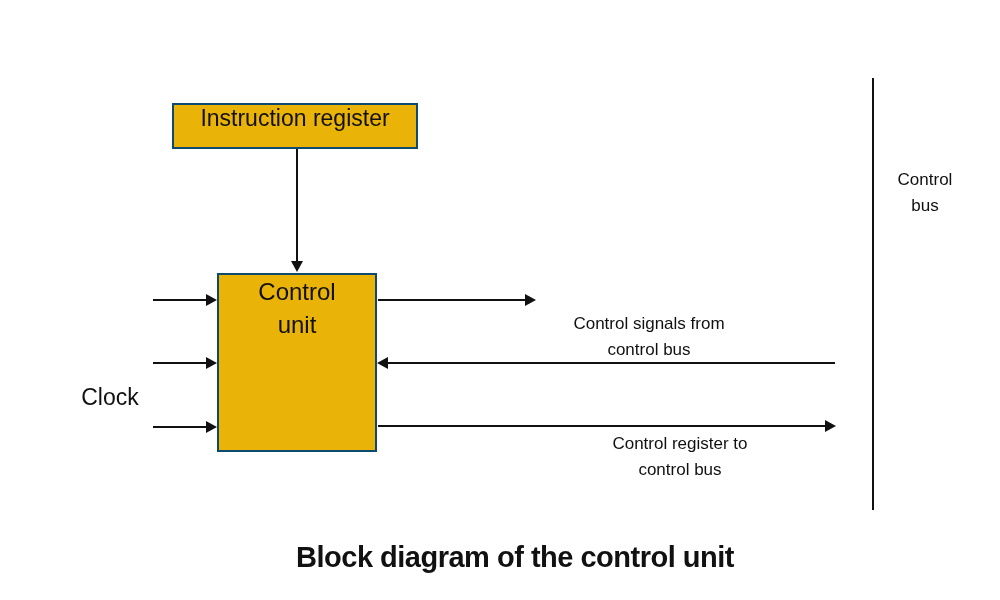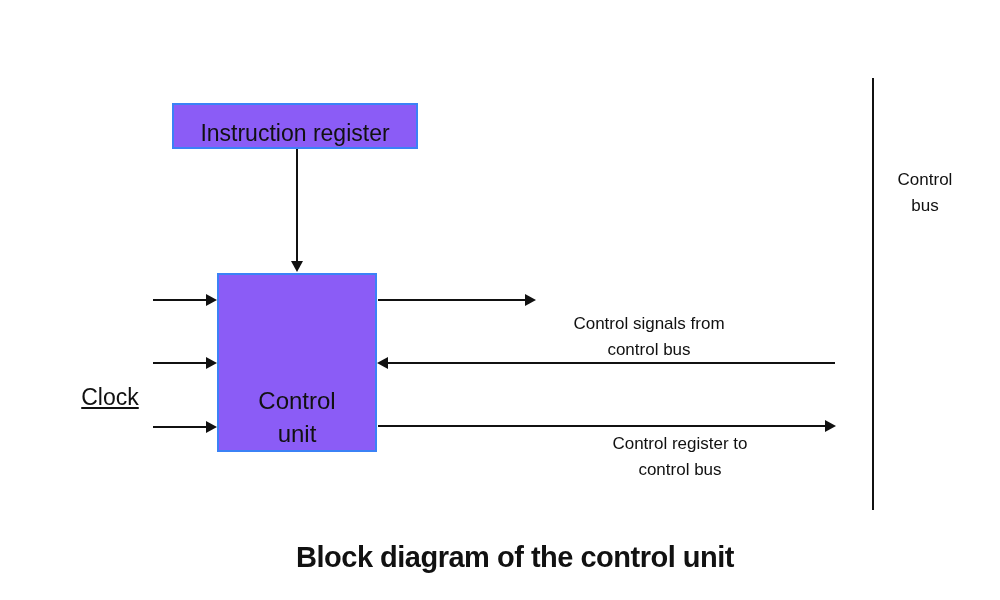--- a/index.html
+++ b/index.html
@@ -11,24 +11,24 @@
   }
   .canvas {
     position: relative;
     width: 1000px;
     height: 600px;
     background: #ffffff;
     overflow: hidden;
   }
   .box {
     position: absolute;
-    border: 2px solid #3b82f6;
-    background: #8b5cf6;
+    border: 2px solid #0c4a6e;
+    background: #eab308;
     display: flex;
-    align-items: flex-end;
+    align-items: flex-start;
     justify-content: center;
     text-align: center;
     box-sizing: border-box;
   }
   .box-ir {
     left: 172px; top: 103px; width: 246px; height: 46px;
     font-size: 23px;
   }
   .box-cu {
     left: 217px; top: 273px; width: 160px; height: 179px;
@@ -107,21 +107,21 @@
 
   <div class="hline" style="left:153px; top:299px; width:54px;"></div>
   <div class="arrow-right" style="left:206px; top:294px;"></div>
 
   <div class="hline" style="left:153px; top:362px; width:54px;"></div>
   <div class="arrow-right" style="left:206px; top:357px;"></div>
 
   <div class="hline" style="left:153px; top:426px; width:54px;"></div>
   <div class="arrow-right" style="left:206px; top:421px;"></div>
 
-  <div class="lbl lbl-side" style="left:60px; top:383px; width:100px;text-decoration:underline;">Clock</div>
+  <div class="lbl lbl-side" style="left:60px; top:383px; width:100px;">Clock</div>
 
   <div class="hline" style="left:378px; top:299px; width:148px;"></div>
   <div class="arrow-right" style="left:525px; top:294px;"></div>
 
   <div class="lbl lbl-signal" style="left:549px; top:311px; width:200px;">Control signals from
 control bus</div>
   <div class="hline" style="left:388px; top:362px; width:447px;"></div>
   <div class="arrow-left" style="left:377px; top:357px;"></div>
 
   <div class="hline" style="left:378px; top:425px; width:448px;"></div>

